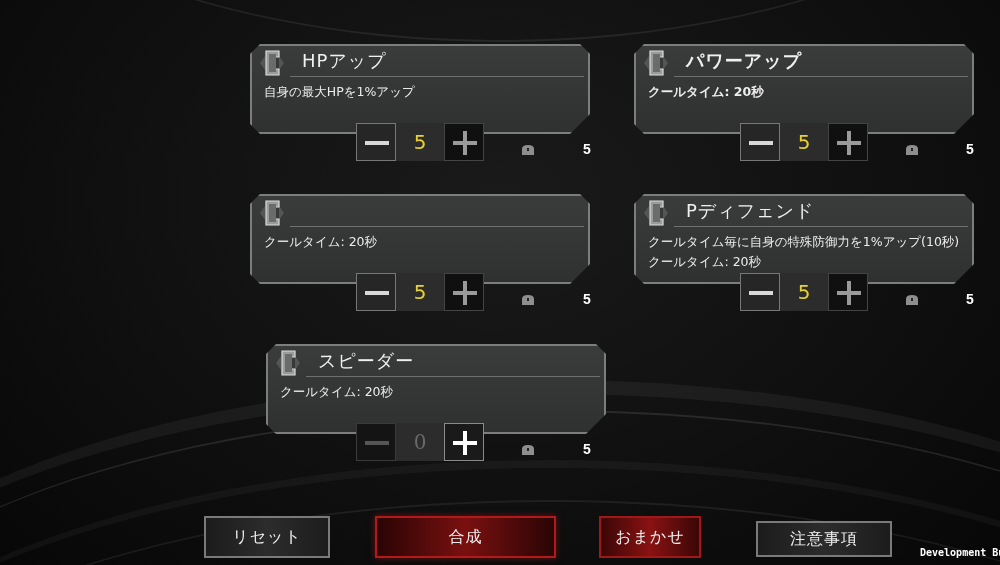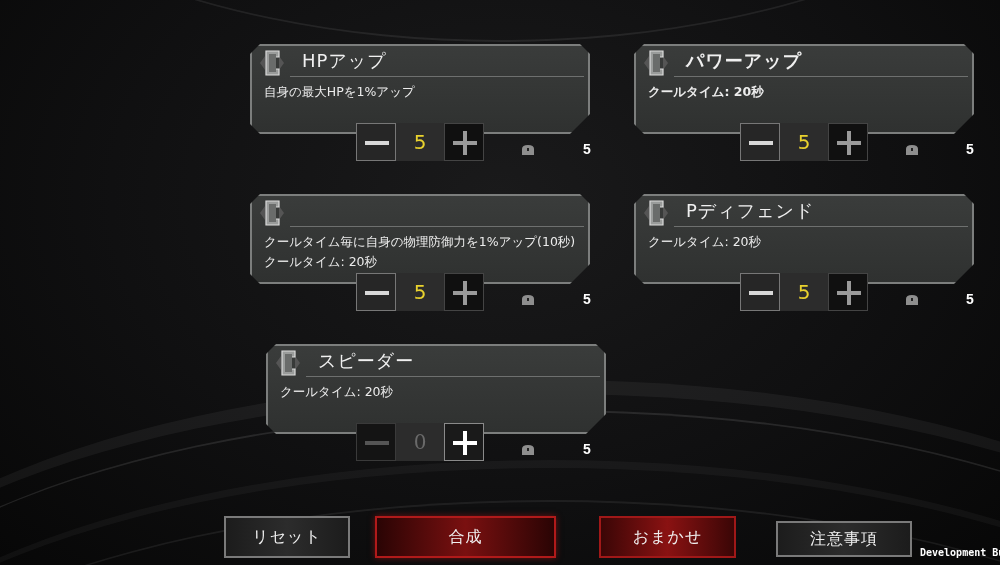--- a/index.html
+++ b/index.html
@@ -71,21 +71,20 @@
   .owned { position:absolute; font-size:14px; font-weight:bold; color:#ffffff; font-family:"Liberation Sans",sans-serif; }
 
   .btn {
     position:absolute; top:516px; height:42px; box-sizing:border-box;
     display:flex; align-items:center; justify-content:center;
     font-size:16px; color:#f0f0f0; letter-spacing:1px;
   }
   .btn-gray {
     background:linear-gradient(90deg,#1c1c1c,#2c2c2c 50%,#1c1c1c);
     border:2px solid #7a7a7a;
-    margin-left:20px;
   }
   .btn-red {
     background:linear-gradient(90deg,#3a0606,#8a1212 50%,#3a0606);
     border:2px solid #a01818;
   }
   .btn-red.main {
     background:linear-gradient(90deg,#2a0404,#7a1010 50%,#2a0404);
     border:2px solid #b01a1a;
     box-shadow:0 0 6px rgba(200,20,20,0.5);
   }
@@ -170,21 +169,20 @@
 <div class="card" style="left:250px;top:178px;">
   <div class="card-panel"></div>
   <div class="card-title-line"></div>
   <svg class="badge" viewBox="0 0 32 30">
     <polygon points="4,15 9,8 9,22" fill="#555"></polygon>
     <polygon points="28,15 23,8 23,22" fill="#555"></polygon>
     <path d="M10 3 H23 V9 H17 V21 H23 V27 H10 Z" fill="#9a9c9b" stroke="#dcdcdc" stroke-width="1.2"></path>
     <rect x="13" y="6" width="7" height="18" fill="#6a6c6b"></rect>
   </svg>
   <div class="card-desc">
-    <div>クールタイム毎に自身の物理防御力を1%アップ(10秒)</div>
     <div>クールタイム: 20秒</div>
   </div>
 </div>
 <div class="stepper" style="left:356px;top:273px;">
   <div class="st-btn st-minus">
       <div class="bar-h"></div>
     </div>
   <div class="st-val">5</div>
   <div class="st-btn st-plus">
       <div class="bar-hp"></div>
@@ -202,20 +200,21 @@
   <div class="card-panel"></div>
   <div class="card-title-line"></div>
   <svg class="badge" viewBox="0 0 32 30">
     <polygon points="4,15 9,8 9,22" fill="#555"></polygon>
     <polygon points="28,15 23,8 23,22" fill="#555"></polygon>
     <path d="M10 3 H23 V9 H17 V21 H23 V27 H10 Z" fill="#9a9c9b" stroke="#dcdcdc" stroke-width="1.2"></path>
     <rect x="13" y="6" width="7" height="18" fill="#6a6c6b"></rect>
   </svg>
   <div class="card-title">Pディフェンド</div>
   <div class="card-desc">
+    <div>クールタイム毎に自身の特殊防御力を1%アップ(10秒)</div>
     <div>クールタイム: 20秒</div>
   </div>
 </div>
 <div class="stepper" style="left:740px;top:273px;">
   <div class="st-btn st-minus">
       <div class="bar-h"></div>
     </div>
   <div class="st-val">5</div>
   <div class="st-btn st-plus">
       <div class="bar-hp"></div>
@@ -255,16 +254,16 @@
 </div>
 <svg class="chest" style="left:521px;top:444px;" viewBox="0 0 14 11">
     <path d="M1 5 Q1 1 7 1 Q13 1 13 5 Z" fill="#8e8e8e"></path>
     <rect x="1" y="5" width="12" height="6" fill="#8e8e8e"></rect>
     <rect x="6" y="4" width="2" height="3" fill="#222"></rect>
   </svg>
 <div class="owned" style="left:583px;top:441px;">5</div>
 
 <div class="btn btn-gray" style="left:204px;width:126px;">リセット</div>
 <div class="btn btn-red main" style="left:375px;width:181px;">合成</div>
-<div class="btn btn-red" style="left:599px;width:137px;">おまかせ</div>
+<div class="btn btn-red" style="left:599px;width:102px;">おまかせ</div>
 <div class="btn btn-gray" style="left:756px;width:136px;top:521px;height:36px;">注意事項</div>
 
 <div class="devbuild">Development Buil</div>
 
 </body></html>

